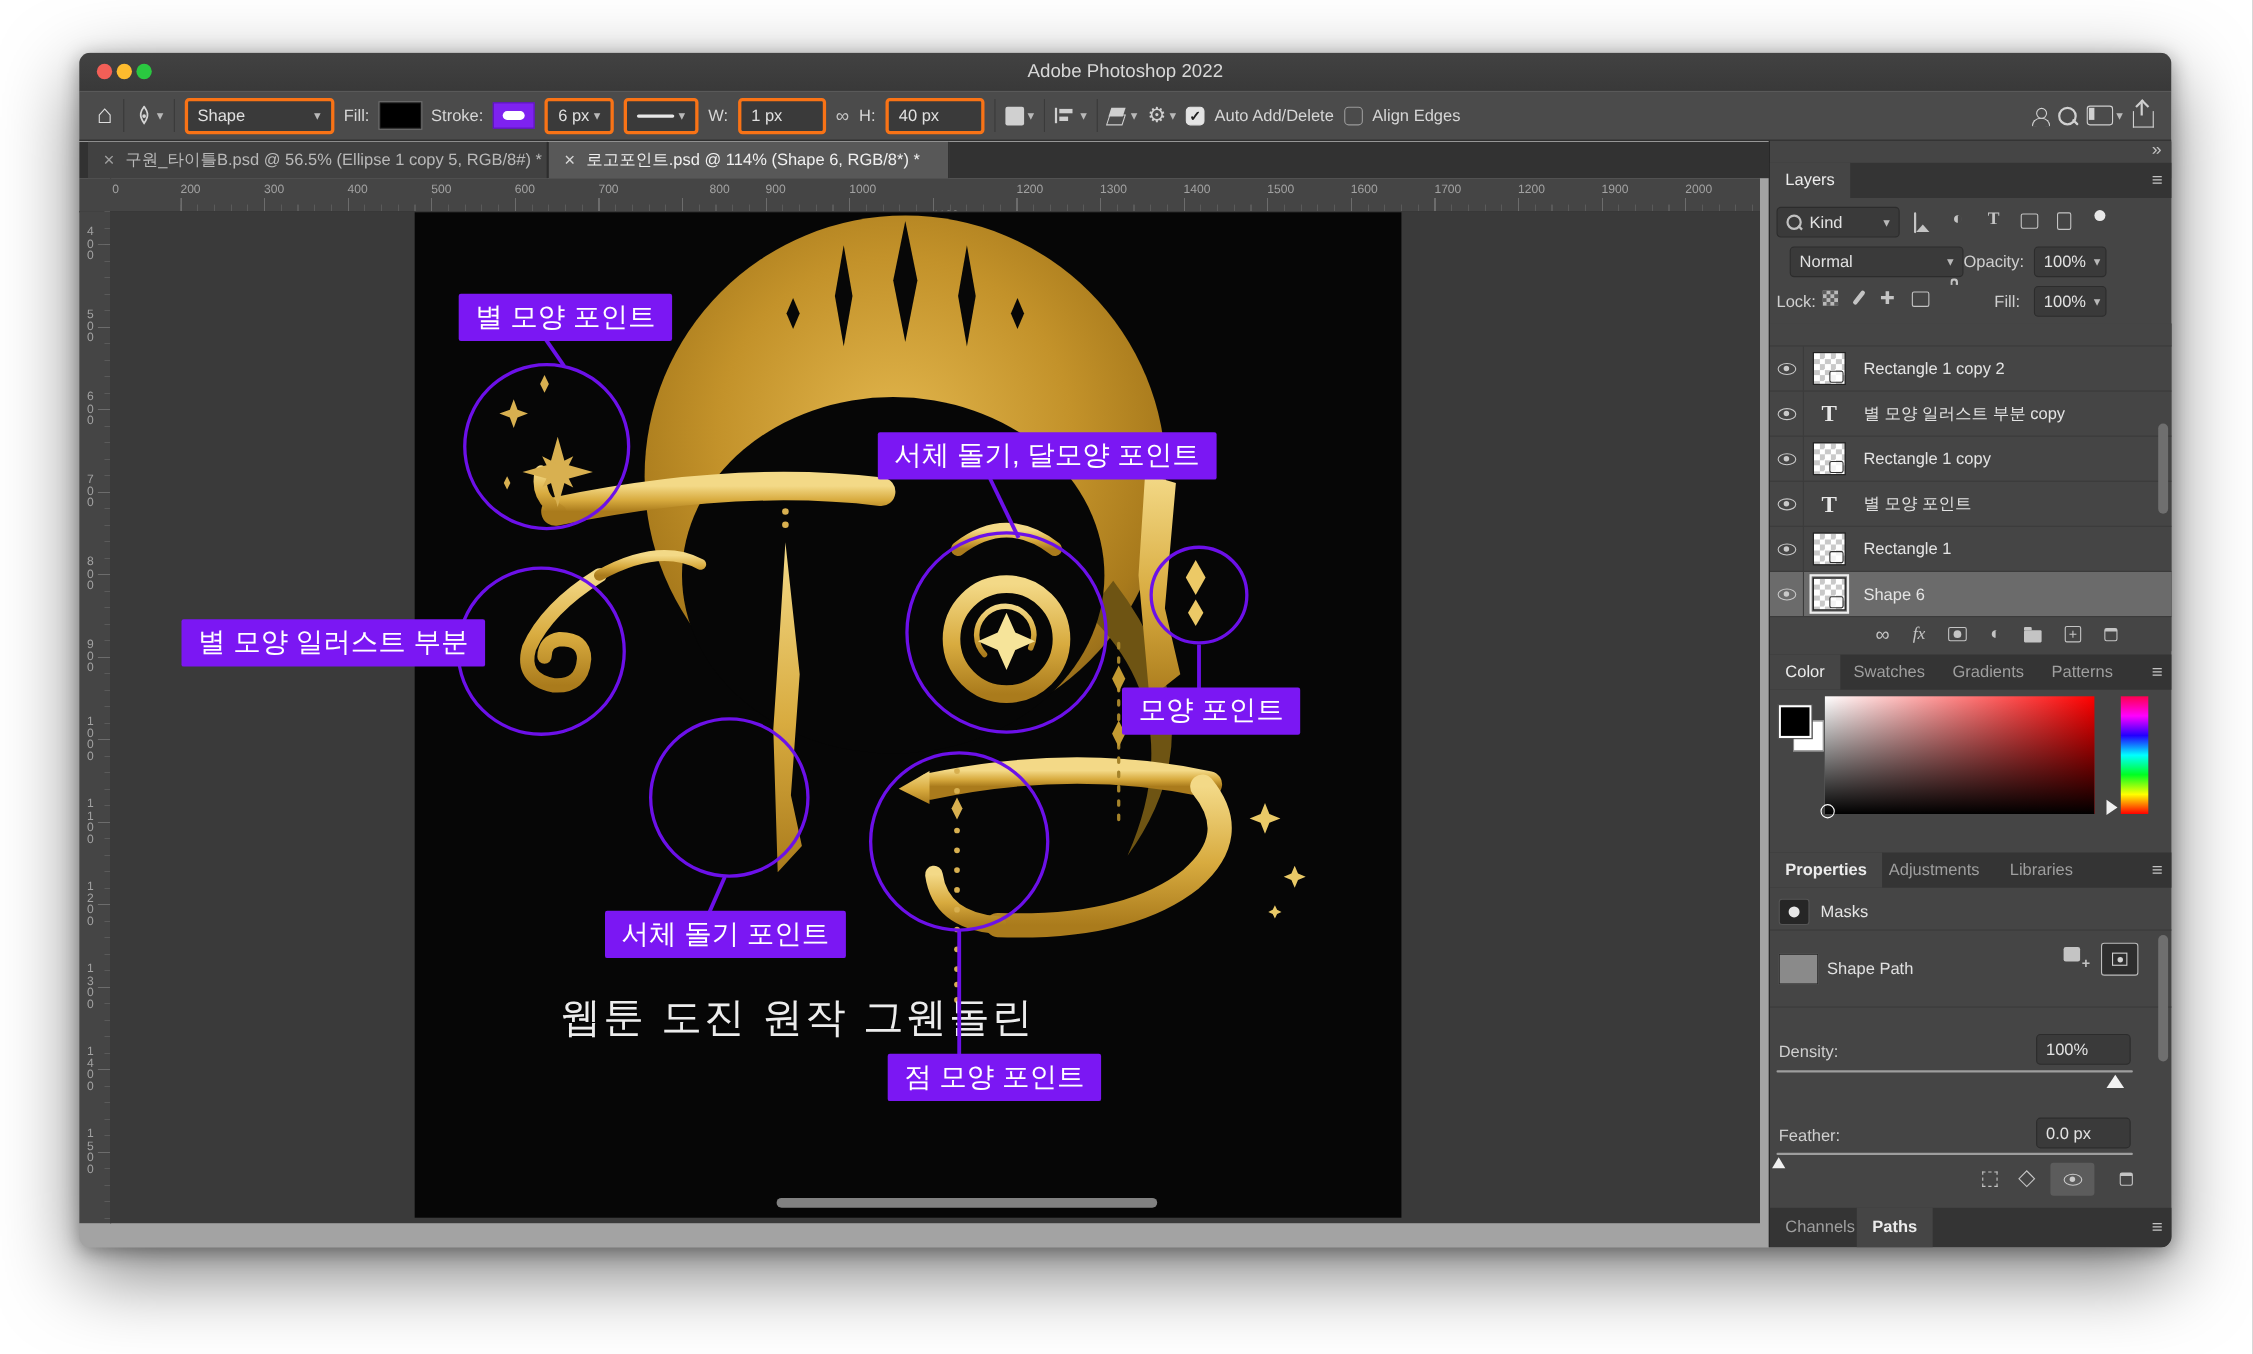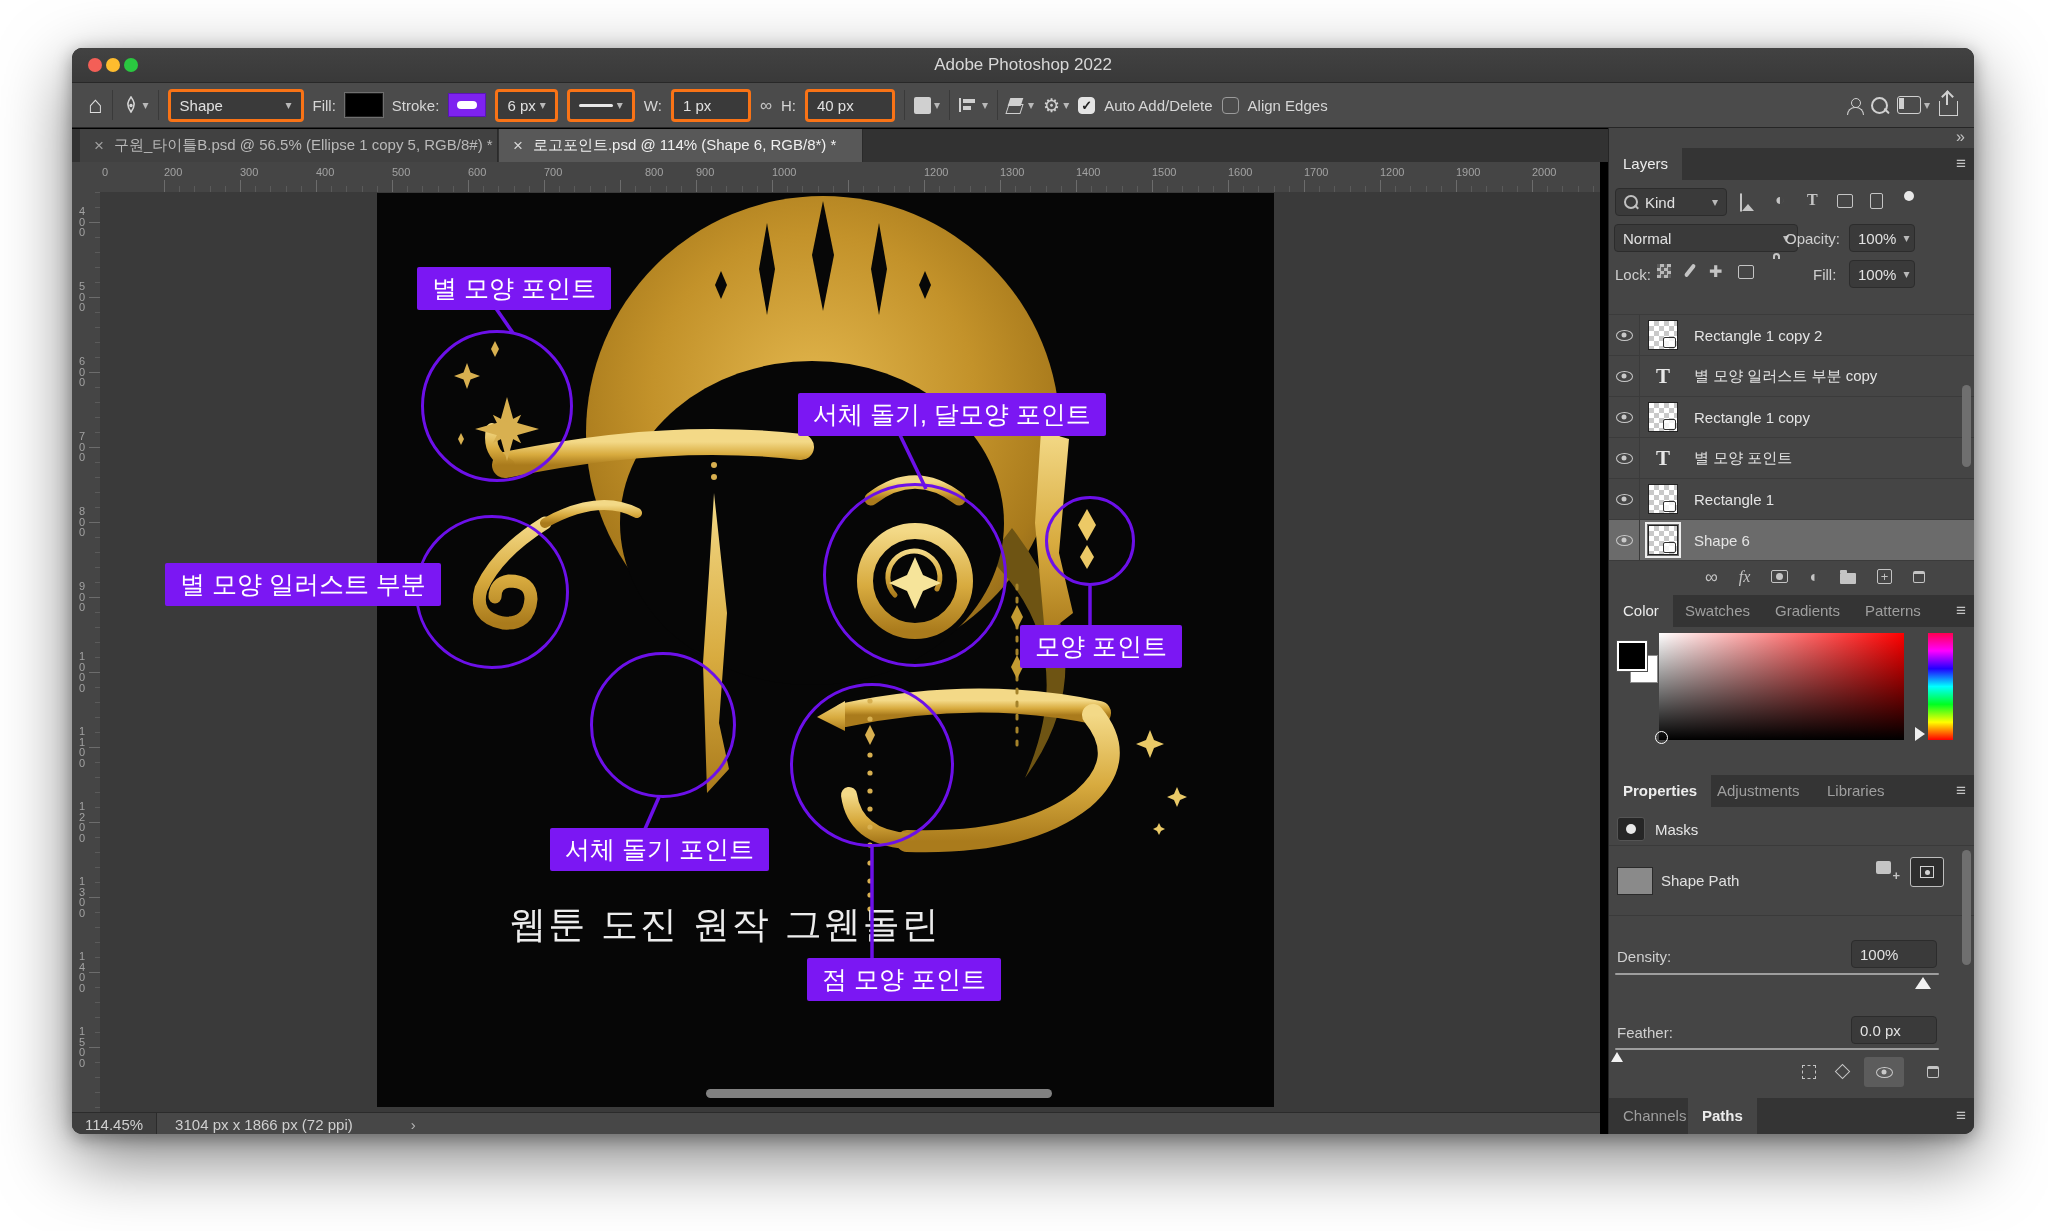--- a/index.html
+++ b/index.html
@@ -1,20 +1,20 @@
 <!DOCTYPE html>
 <html><head>
 <meta charset="utf-8">
 <style>
   html,body{margin:0;padding:0}
   body{width:2048px;height:1231px;background:#ffffff;position:relative;overflow:hidden;
        font-family:"Liberation Sans",sans-serif;-webkit-font-smoothing:antialiased}
   .abs{position:absolute}
   
-  .win{position:absolute;left:72px;top:48px;width:1902px;height:1086px;background:#000000;
+  .win{position:absolute;left:72px;top:48px;width:1902px;height:1086px;background:#a3a3a3;
        border-radius:10px;overflow:hidden;box-shadow:0 24px 70px rgba(0,0,0,.5),0 4px 18px rgba(0,0,0,.35)}
   .titlebar{position:absolute;left:0;top:0;width:100%;height:34px;background:linear-gradient(#424242,#393939);
             border-bottom:1px solid #282828}
   .tl{position:absolute;top:10px;width:14px;height:14px;border-radius:50%}
   .tl.red{left:16px;background:#f35f57}.tl.yel{left:34px;background:#febc2e}.tl.grn{left:52px;background:#2ac840}
   .title{color:#d8d8d8;font-size:17px;text-align:center;line-height:33px}
   
   .optionsbar{position:absolute;left:0;top:35px;width:100%;height:45px;background:#4b4b4b;
               border-bottom:1px solid #262626;display:flex;align-items:center;gap:9px;padding:0 16px;box-sizing:border-box;
               color:#d6d6d6;font-size:15px}
@@ -428,25 +428,20 @@
     <div class="anno" style="left:317px;top:75px">별 모양 포인트</div>
     <div class="anno" style="left:698px;top:201px">서체 돌기, 달모양 포인트</div>
     <div class="anno" style="left:920px;top:433px">모양 포인트</div>
     <div class="anno" style="left:65px;top:371px">별 모양 일러스트 부분</div>
     <div class="anno" style="left:450px;top:636px">서체 돌기 포인트</div>
     <div class="anno" style="left:707px;top:766px">점 모양 포인트</div>
 
     <div class="hscroll"></div>
   </div>
 
-  <div class="statusbar">
-    <span class="zoomfield">114.45%</span>
-    <span class="docinfo">3104 px x 1866 px (72 ppi)</span>
-    <span class="statchev">›</span>
-  </div>
 
   <div class="panels">
     <span class="pcollapse">»</span>
 
     
     <div class="ptabbar" style="top:20px">
       <span class="ptab active" style="left:0">Layers</span>
       <span class="phamb">≡</span>
     </div>
 
@@ -455,21 +450,21 @@
       <span class="grow">Kind</span>
       <span class="chev">▾</span>
     </div>
     <span class="abs i-img" style="left:131px;top:66px"></span>
     <span class="abs pi" style="left:166px;top:64px">◐</span>
     <span class="abs pi" style="left:198px;top:64px;font-weight:bold;font-family:'Liberation Serif',serif">T</span>
     <span class="abs i-frame" style="left:228px;top:66px"></span>
     <span class="abs i-page" style="left:261px;top:65px"></span>
     <span class="abs i-toggle" style="left:291px;top:61px"></span>
 
-    <div class="pwell" style="left:5px;top:96px;width:184px">
+    <div class="pwell" style="left:18px;top:96px;width:158px">
       <span class="grow">Normal</span>
       <span class="chev">▾</span>
     </div>
     <span class="plabel" style="left:176px;top:102px">Opacity:</span>
     <div class="pwell" style="left:240px;top:96px;width:66px">
       <span class="grow">100%</span>
       <span class="chev">▾</span>
     </div>
 
     <span class="plabel" style="left:6px;top:138px">Lock:</span>

